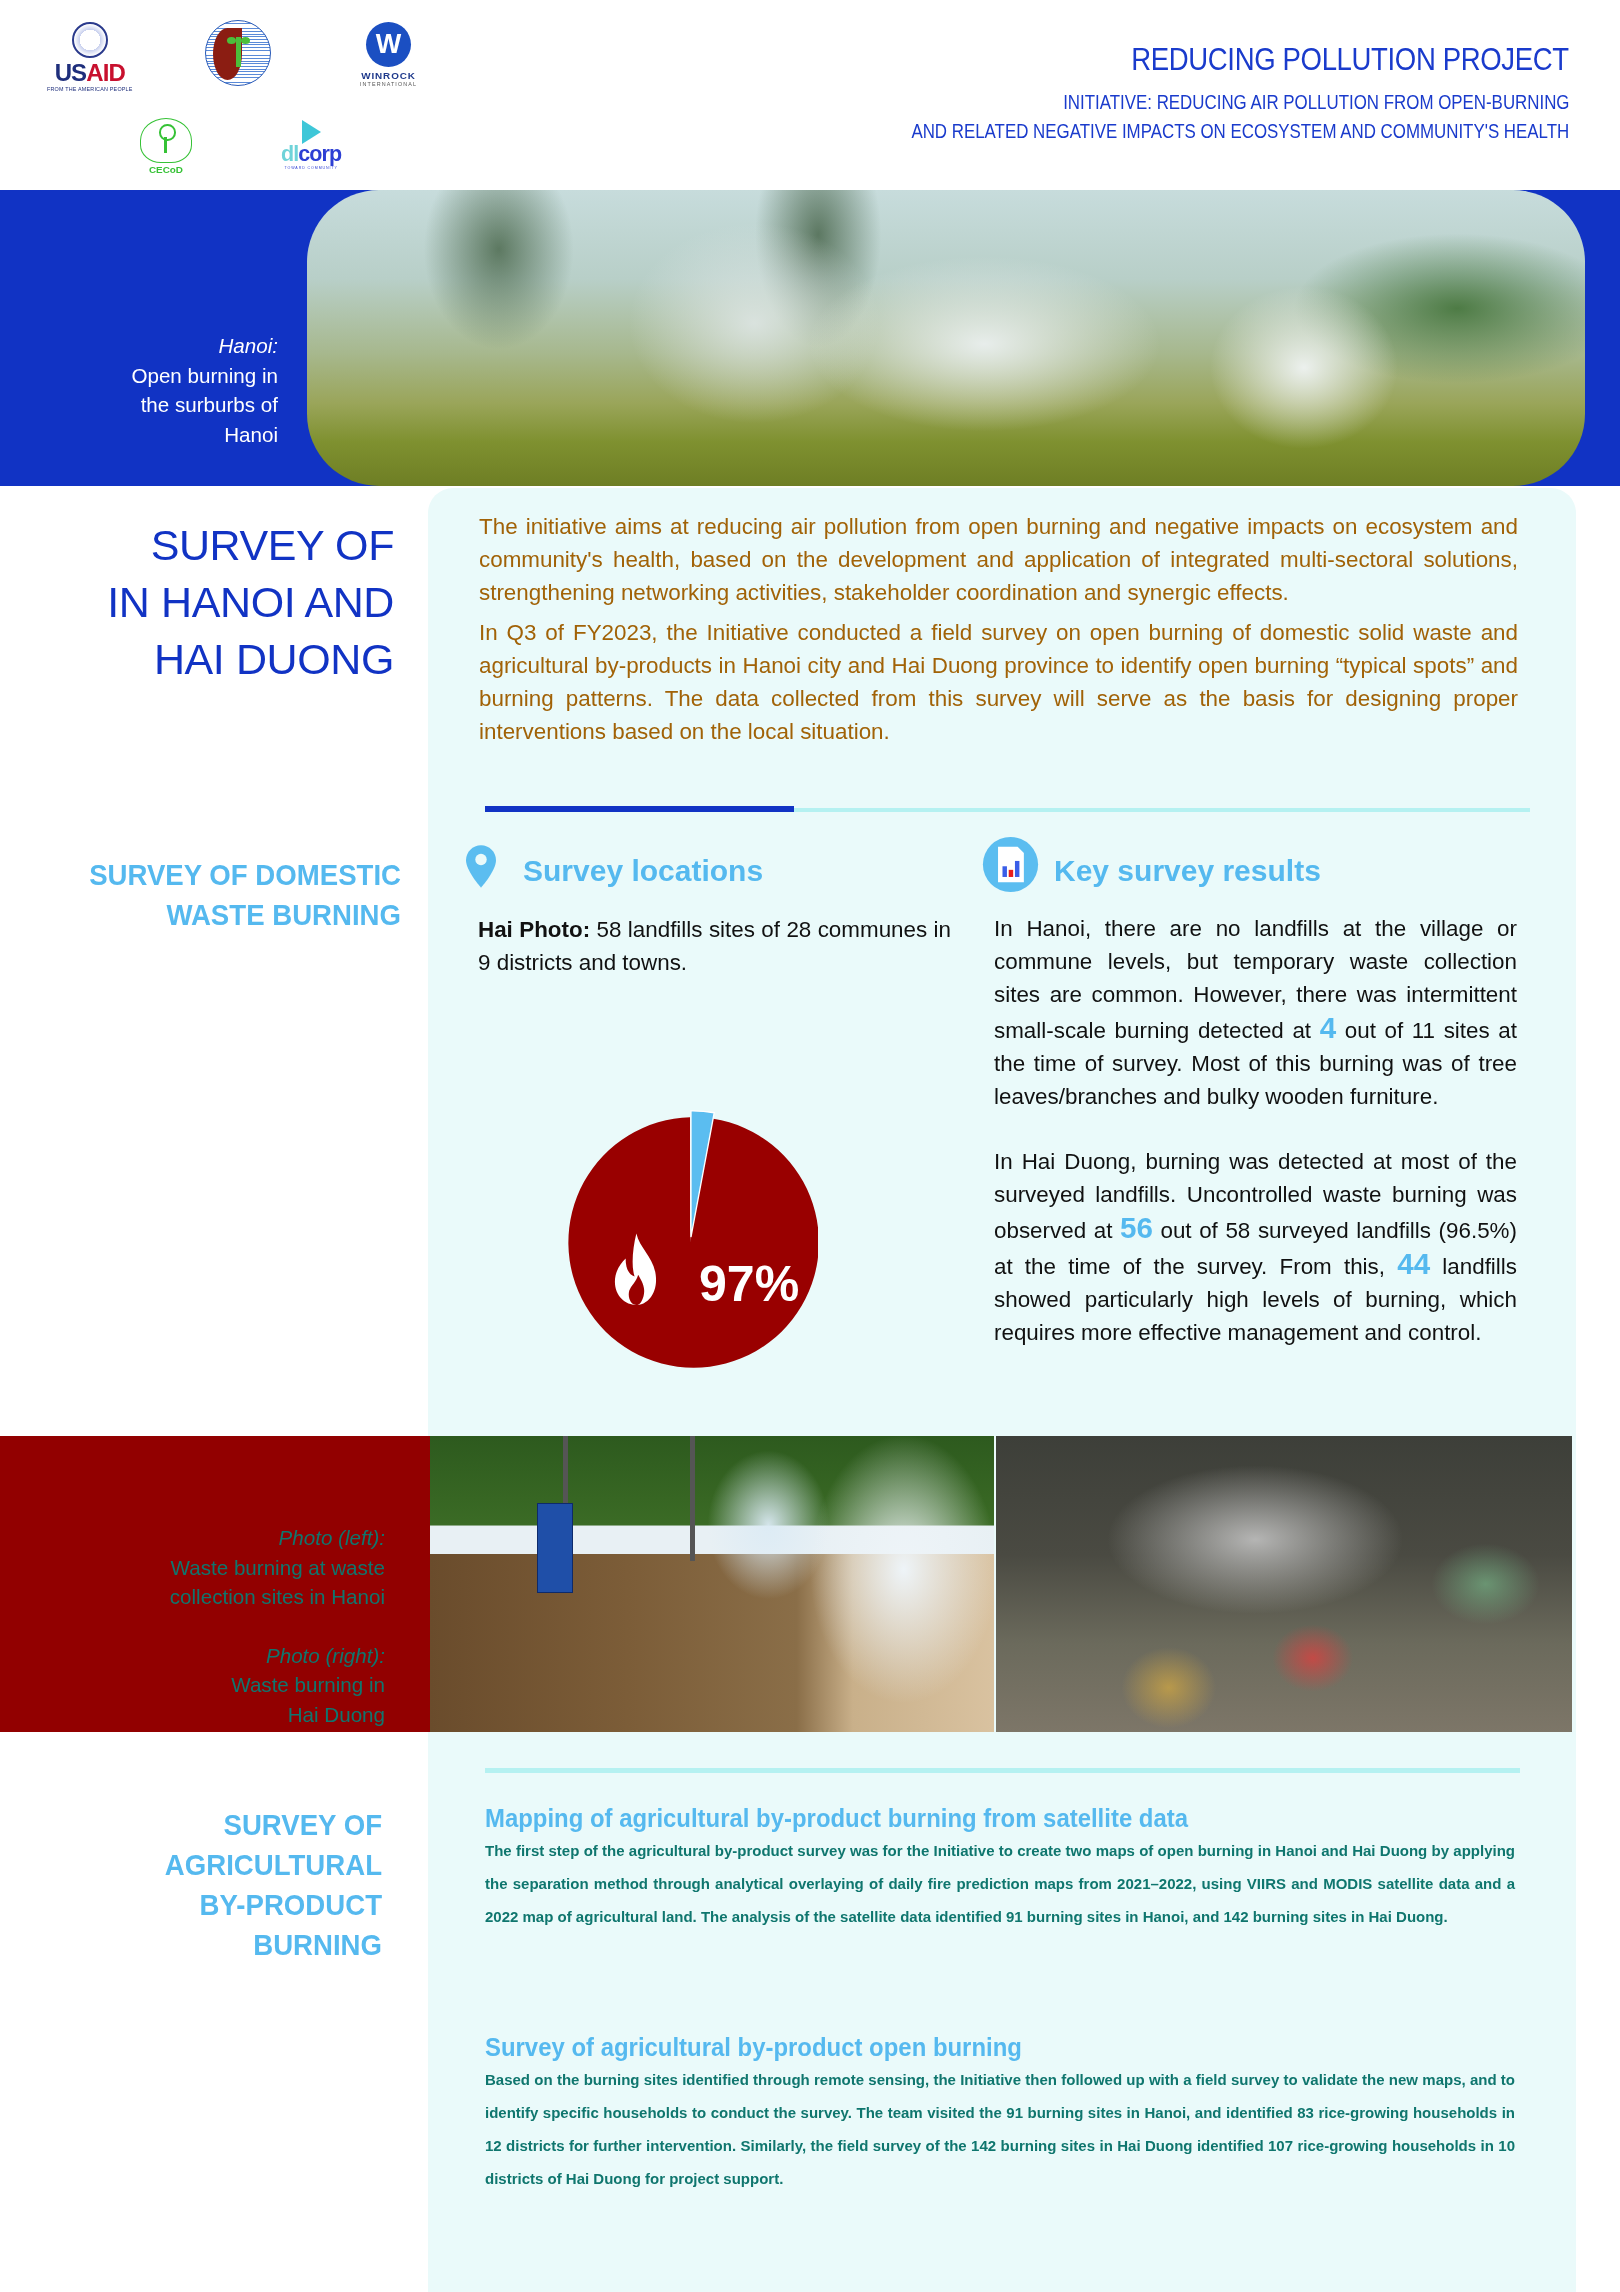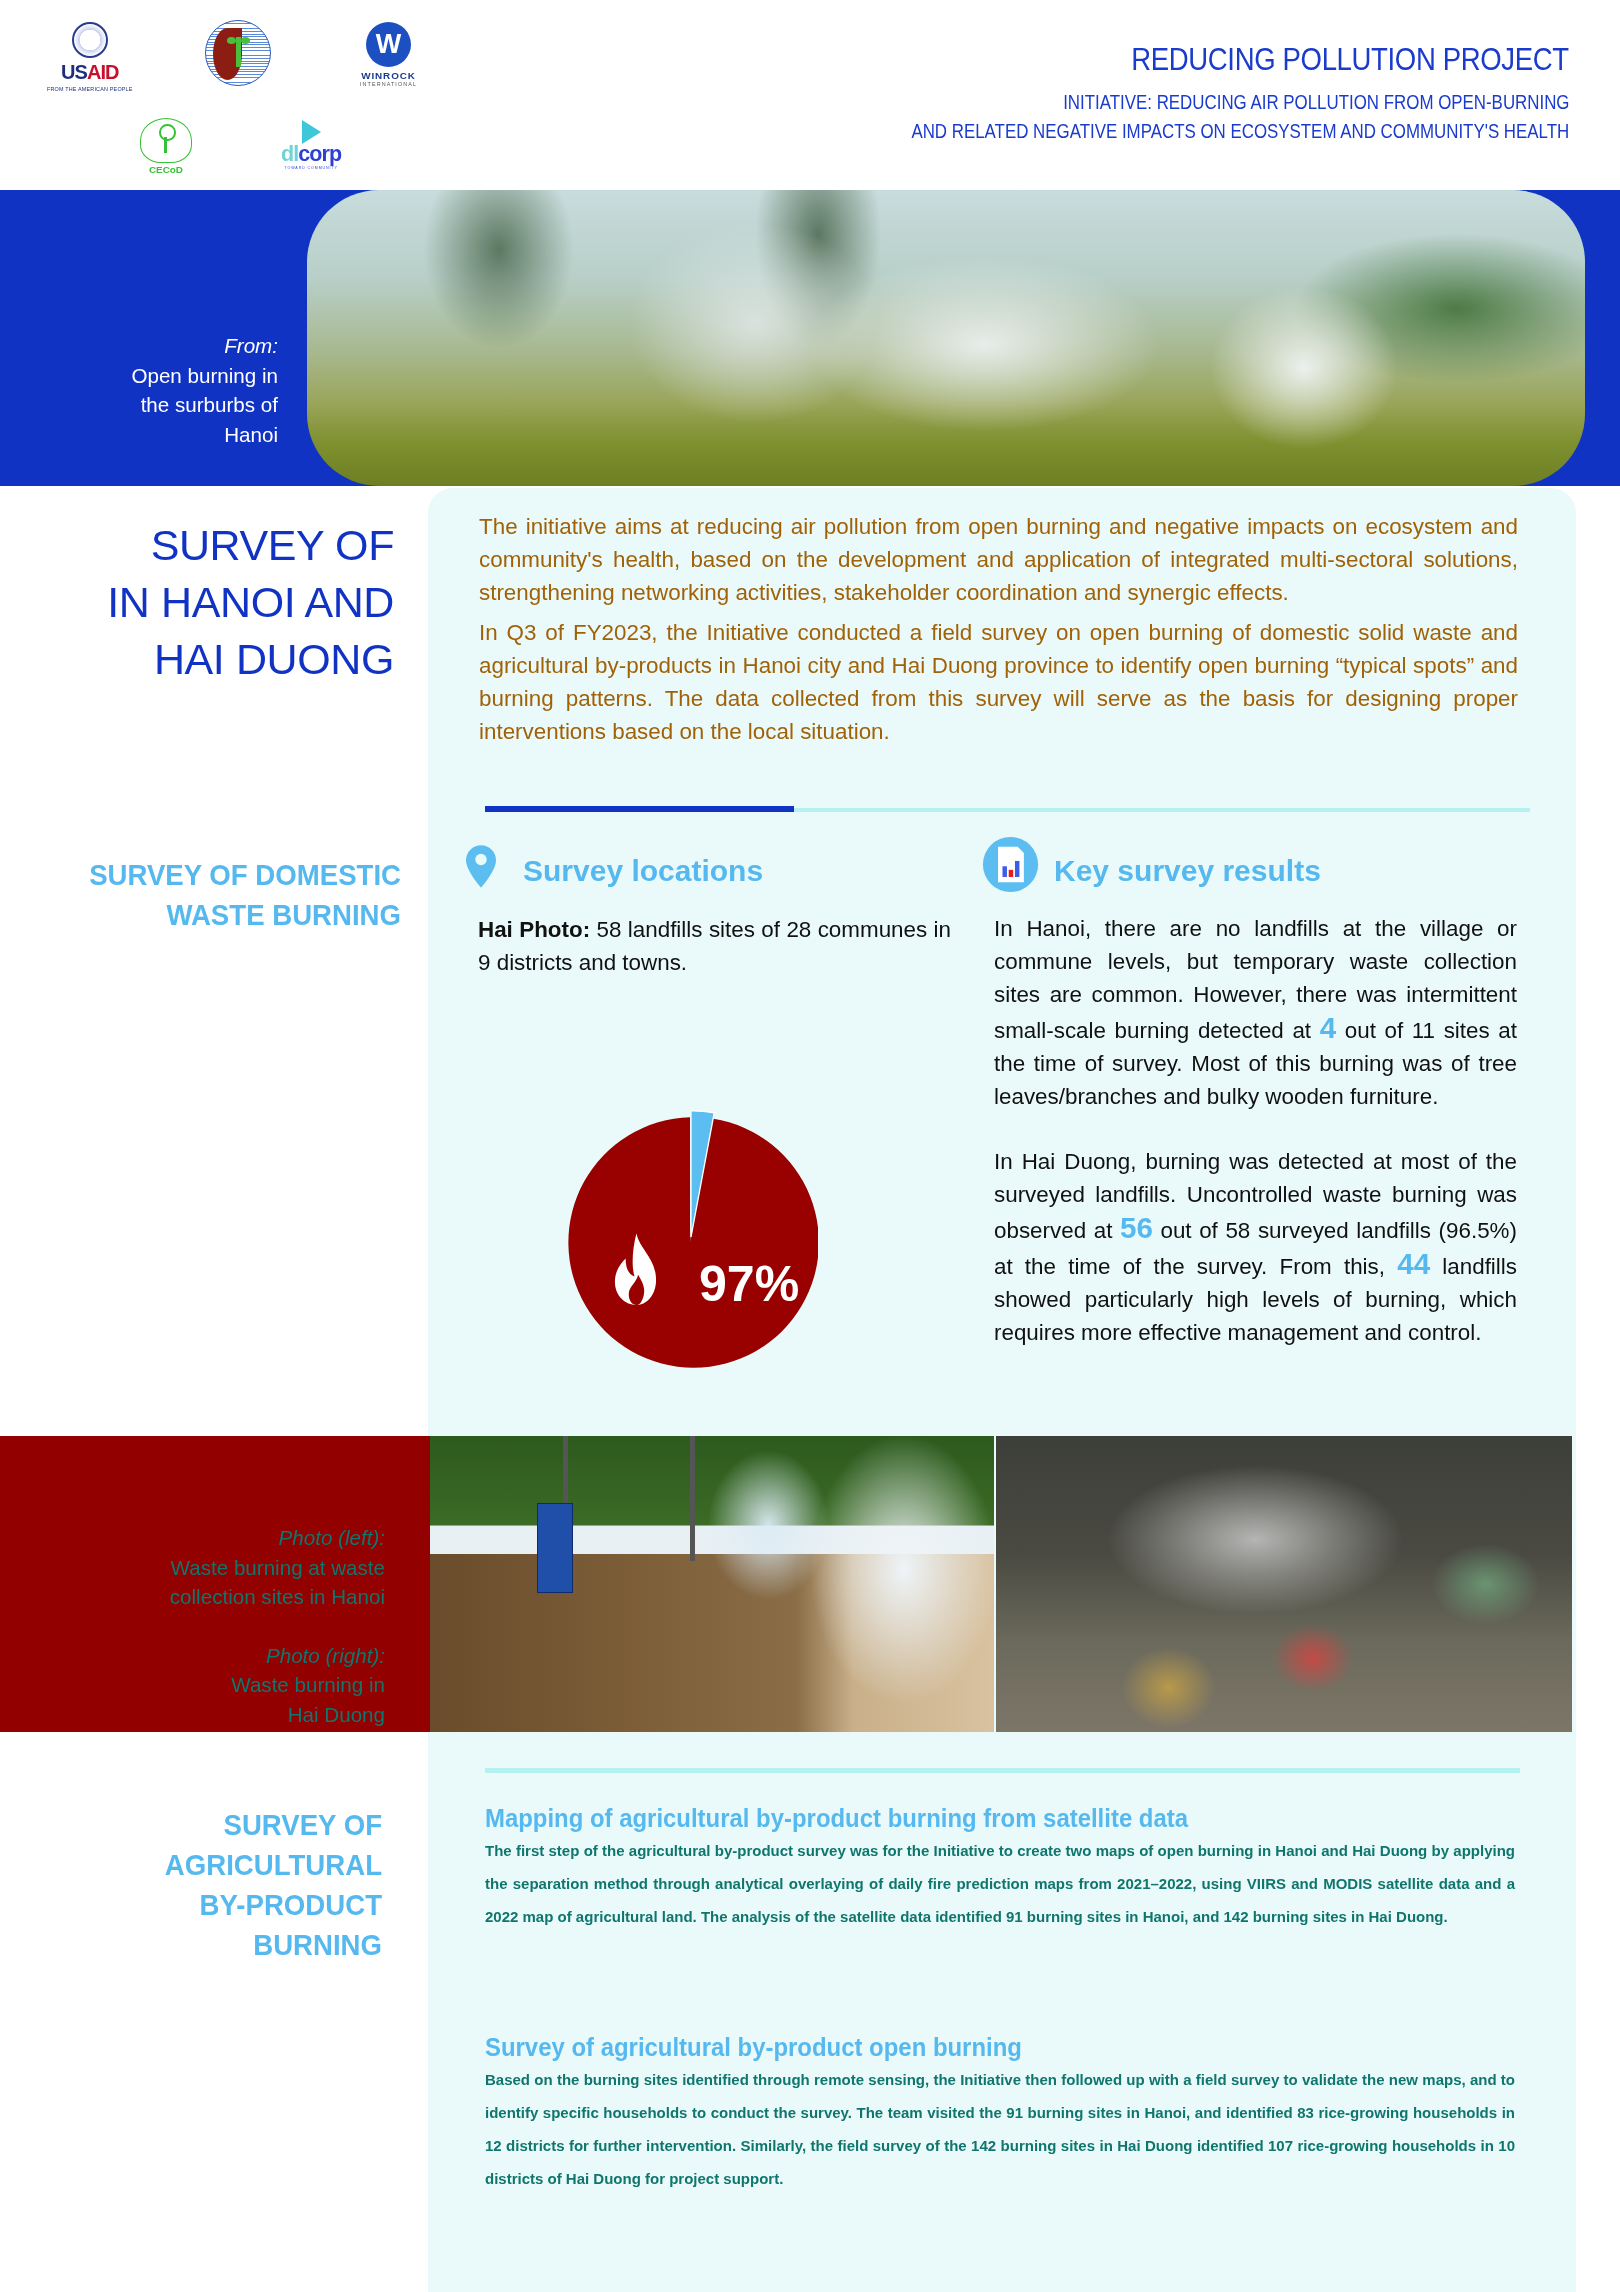--- a/index.html
+++ b/index.html
@@ -4,21 +4,21 @@
 <style>
   * { box-sizing: border-box; margin: 0; padding: 0; }
   html, body { width: 1620px; height: 2293px; background: #ffffff; overflow: hidden; }
   body { position: relative; font-family: "Liberation Sans", sans-serif; color: #111; }
 
   .abs { position: absolute; }
 
   
   .logo { position: absolute; display: flex; flex-direction: column; align-items: center; }
   .usaid-seal { width: 36px; height: 36px; border-radius: 50%; border: 2.7px solid #2a3a8c; background: radial-gradient(circle, #fff 45%, #c8d0ee 46%, #fff 70%); }
-  .usaid-word { font-weight: bold; font-size: 20px; letter-spacing: -0.9px; line-height: 27px; margin-top: 1.8px; }
+  .usaid-word { font-weight: bold; font-size: 24px; letter-spacing: -0.9px; line-height: 27px; margin-top: 1.8px; }
   .usaid-word .us { color: #1f2f7c; }
   .usaid-word .aid { color: #c8102e; }
   .usaid-tag { font-size: 5.4px; color: #1f2f7c; letter-spacing: 0.2px; }
 
   .monre { width: 66px; height: 66px; border-radius: 50%; border: 1.8px solid #2a5bb8; position: relative; overflow: hidden;
            background: repeating-linear-gradient(0deg, #fff 0 1.8px, #5a8ad8 1.8px 2.7px); }
   .monre .leaf { position: absolute; left: 7.2px; top: 7.2px; width: 29px; height: 52px; border-radius: 50% 0 50% 50%; background: #8b1d12; }
   .monre .sprout { position: absolute; left: 29.6px; top: 16px; width: 5.4px; height: 30px; background: #4cbf3a; }
   .monre .sprout:before { content: ""; position: absolute; left: -9px; top: 0; width: 9px; height: 7.2px; border-radius: 50%; background: #4cbf3a; }
   .monre .sprout:after  { content: ""; position: absolute; left: 5.4px; top: 0; width: 9px; height: 7.2px; border-radius: 50%; background: #4cbf3a; }
@@ -157,21 +157,21 @@
   <div class="dlcorp-tag">TOWARD COMMUNITY</div>
 </div>
 
 <div class="abs hdr-title">REDUCING POLLUTION PROJECT</div>
 <div class="abs hdr-sub" style="top:90px;">INITIATIVE: REDUCING AIR POLLUTION FROM OPEN-BURNING</div>
 <div class="abs hdr-sub" style="top:119px;">AND RELATED NEGATIVE IMPACTS ON ECOSYSTEM AND COMMUNITY'S HEALTH</div>
 
 <div class="abs hero-band"></div>
 <div class="abs hero-photo"></div>
 <div class="abs hero-caption">
-  <div class="lbl">From:</div>
+  <div class="lbl">Hanoi:</div>
   <div>Open burning in</div>
   <div>the surburbs of</div>
   <div>Hanoi</div>
 </div>
 
 <div class="abs panel"></div>
 
 <div class="abs main-title">
   <div>SURVEY OF</div>
   <div>IN HANOI AND</div>

